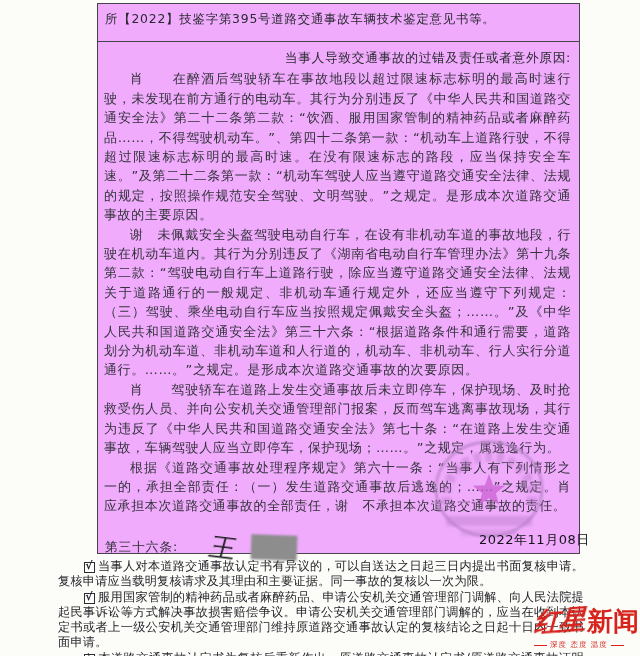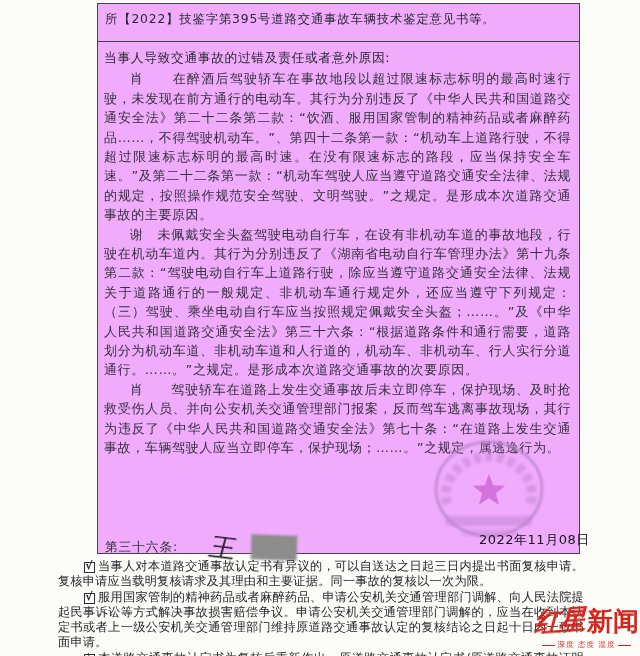--- a/index.html
+++ b/index.html
@@ -13,21 +13,21 @@
   .doc-table{
     position:absolute;left:97px;top:3px;width:481px;height:549px;
     border:1.6px solid #45454b;background:#f0abfc;
   }
   .row-header{
     height:30.4px;border-bottom:1.6px solid #45454b;
     padding:7px 6px 0 7px;font-size:12.4px;letter-spacing:0.8px;color:#2a2a31;
     white-space:nowrap;overflow:hidden;
   }
   .row-main{position:relative;height:515px;padding:6px 8px 0 6px;}
-  .section-title{margin:0 0 2px 0;font-size:12.8px;line-height:19px;letter-spacing:0.6px;}
+  .section-title{margin:0 0 2px 0;font-size:12.8px;line-height:19px;letter-spacing:0.6px;text-align:right;}
   .para{
     margin:0;font-size:13px;line-height:19.4px;letter-spacing:0.6px;
     text-align:justify;text-indent:2em;color:#33333b;
   }
   
   .police-line{position:absolute;left:7px;top:489px;font-size:12.6px;letter-spacing:1px;white-space:nowrap;}
   .signature{
     display:inline-block;font-size:26px;color:#1d1d22;
     font-family:"DejaVu Serif",serif;
     transform:rotate(7deg) skewX(-8deg);margin-left:32px;vertical-align:-6px;
@@ -64,41 +64,42 @@
   
   .logo{position:absolute;left:534px;top:606px;z-index:5;color:#d6231c;}
   .logo-text{font-weight:bold;white-space:nowrap;line-height:30px;}
   .logo-script{
     font-size:27px;font-style:italic;display:inline-block;
     transform:rotate(-4deg) skewX(-6deg);letter-spacing:-2px;margin-right:3px;
     filter:blur(0.2px);
   }
   .logo-sans{font-size:26px;letter-spacing:0;}
   .logo-tagline{
-    display:flex;align-items:center;justify-content:center;gap:3px;
+    display:flex;align-items:center;gap:3px;
     font-size:7.5px;margin-top:0;letter-spacing:1px;white-space:nowrap;
   }
   .tl-line{display:inline-block;width:13px;height:1px;background:#d6231c;}
 </style>
 </head>
 <body>
 
 <div class="page">
 
   <div class="doc-table">
 
     <div class="row-header">
       <span>所【2022】技鉴字第395号道路交通事故车辆技术鉴定意见书等。</span>
     </div>
 
     <div class="row-main">
       <p class="section-title">当事人导致交通事故的过错及责任或者意外原因:</p>
       <p class="para">肖　　在醉酒后驾驶轿车在事故地段以超过限速标志标明的最高时速行驶，未发现在前方通行的电动车。其行为分别违反了《中华人民共和国道路交通安全法》第二十二条第二款：“饮酒、服用国家管制的精神药品或者麻醉药品……，不得驾驶机动车。”、第四十二条第一款：“机动车上道路行驶，不得超过限速标志标明的最高时速。在没有限速标志的路段，应当保持安全车速。”及第二十二条第一款：“机动车驾驶人应当遵守道路交通安全法律、法规的规定，按照操作规范安全驾驶、文明驾驶。”之规定。是形成本次道路交通事故的主要原因。</p>
       <p class="para">谢　未佩戴安全头盔驾驶电动自行车，在设有非机动车道的事故地段，行驶在机动车道内。其行为分别违反了《湖南省电动自行车管理办法》第十九条第二款：“驾驶电动自行车上道路行驶，除应当遵守道路交通安全法律、法规关于道路通行的一般规定、非机动车通行规定外，还应当遵守下列规定：（三）驾驶、乘坐电动自行车应当按照规定佩戴安全头盔；……。”及《中华人民共和国道路交通安全法》第三十六条：“根据道路条件和通行需要，道路划分为机动车道、非机动车道和人行道的，机动车、非机动车、行人实行分道通行。……。”之规定。是形成本次道路交通事故的次要原因。</p>
       <p class="para">肖　　驾驶轿车在道路上发生交通事故后未立即停车，保护现场、及时抢救受伤人员、并向公安机关交通管理部门报案，反而驾车逃离事故现场，其行为违反了《中华人民共和国道路交通安全法》第七十条：“在道路上发生交通事故，车辆驾驶人应当立即停车，保护现场；……。”之规定，属逃逸行为。</p>
+      <p class="para">根据《道路交通事故处理程序规定》第六十一条：“当事人有下列情形之一的，承担全部责任：（一）发生道路交通事故后逃逸的；……”之规定。肖　　应承担本次道路交通事故的全部责任，谢　不承担本次道路交通事故的责任。</p>
 
       <div class="police-line">
         <span>第三十六条:</span><span class="signature">王</span><span class="redaction-box"></span>
       </div>
 
       <svg class="stamp" width="136" height="122" viewBox="0 0 136 122">
         <g opacity="0.85">
           <ellipse class="blur1" cx="68" cy="59" rx="53" ry="47" fill="none" stroke="#bd86cc" stroke-width="2.8"></ellipse>
           <path class="blur2" d="M 26,74 A 43,39 0 1 1 110,74" fill="none" stroke="#b678c6" stroke-width="10" stroke-dasharray="7 4.5" opacity="0.5"></path>
           <polygon class="blur3" transform="translate(68,61)" points="0,-17 4.2,-5.8 16.2,-5.3 6.9,2.2 10,13.8 0,7.2 -10,13.8 -6.9,2.2 -16.2,-5.3 -4.2,-5.8" fill="#c95fd2" opacity="0.85"></polygon>

